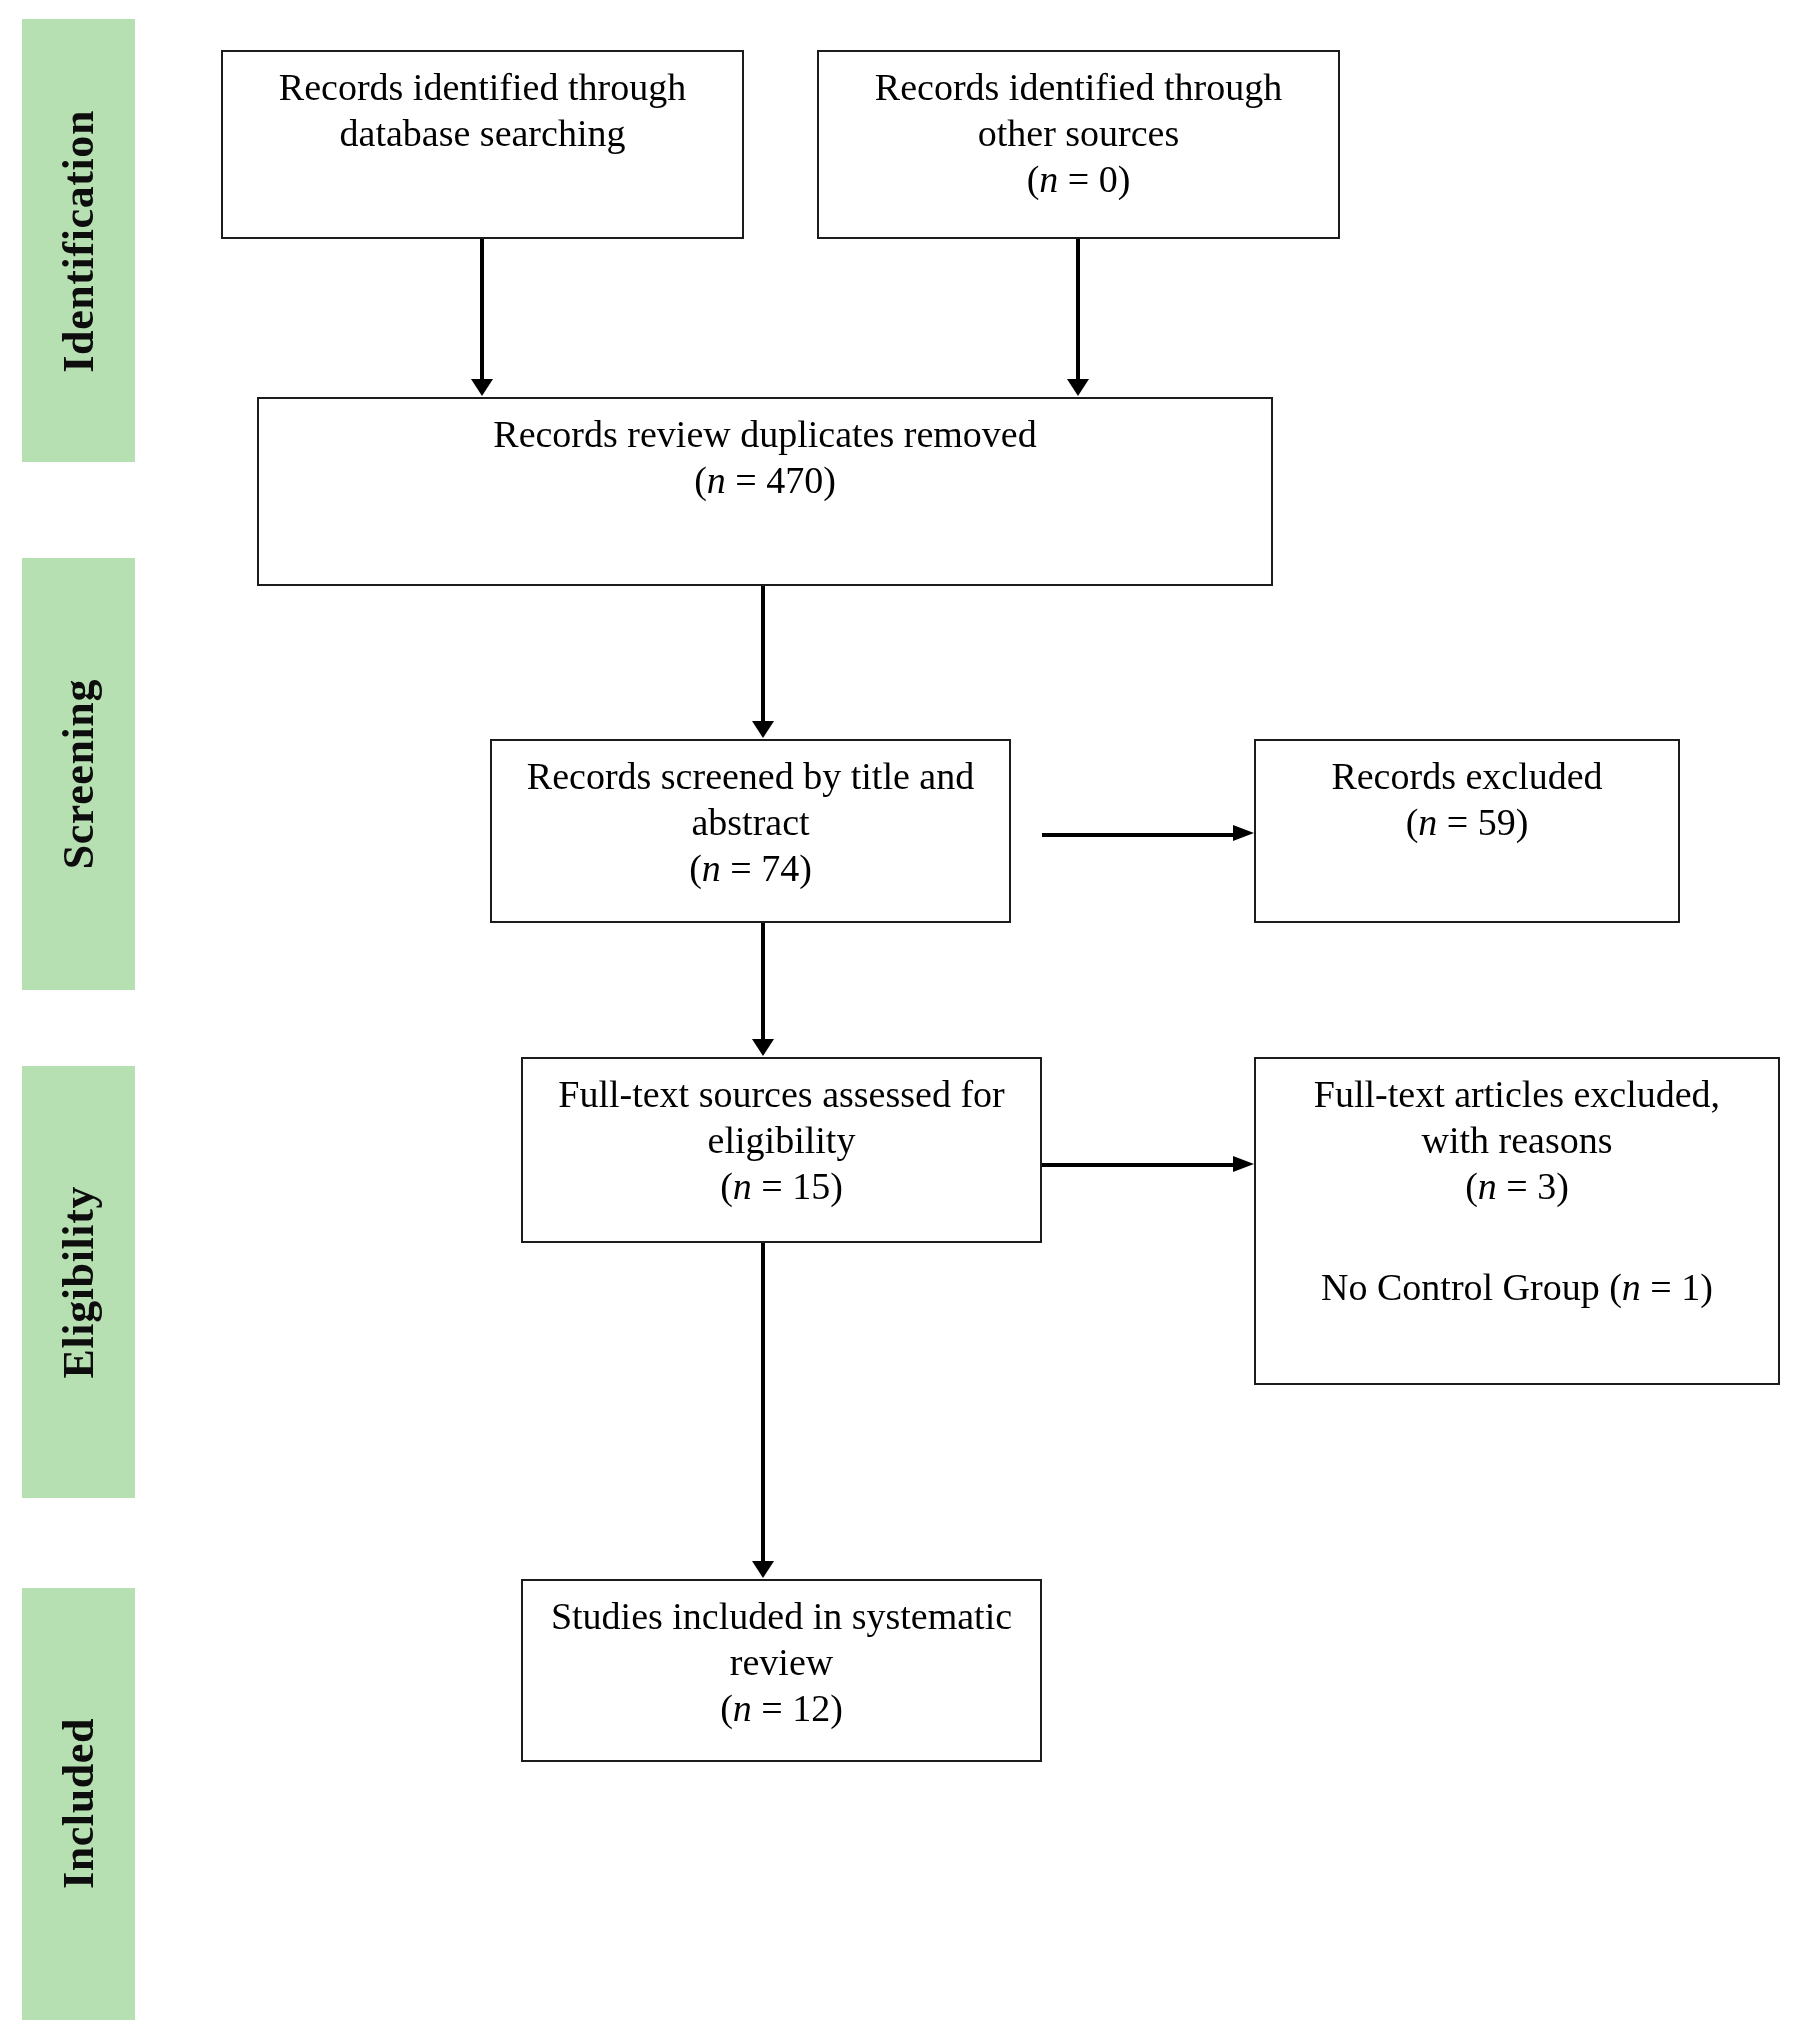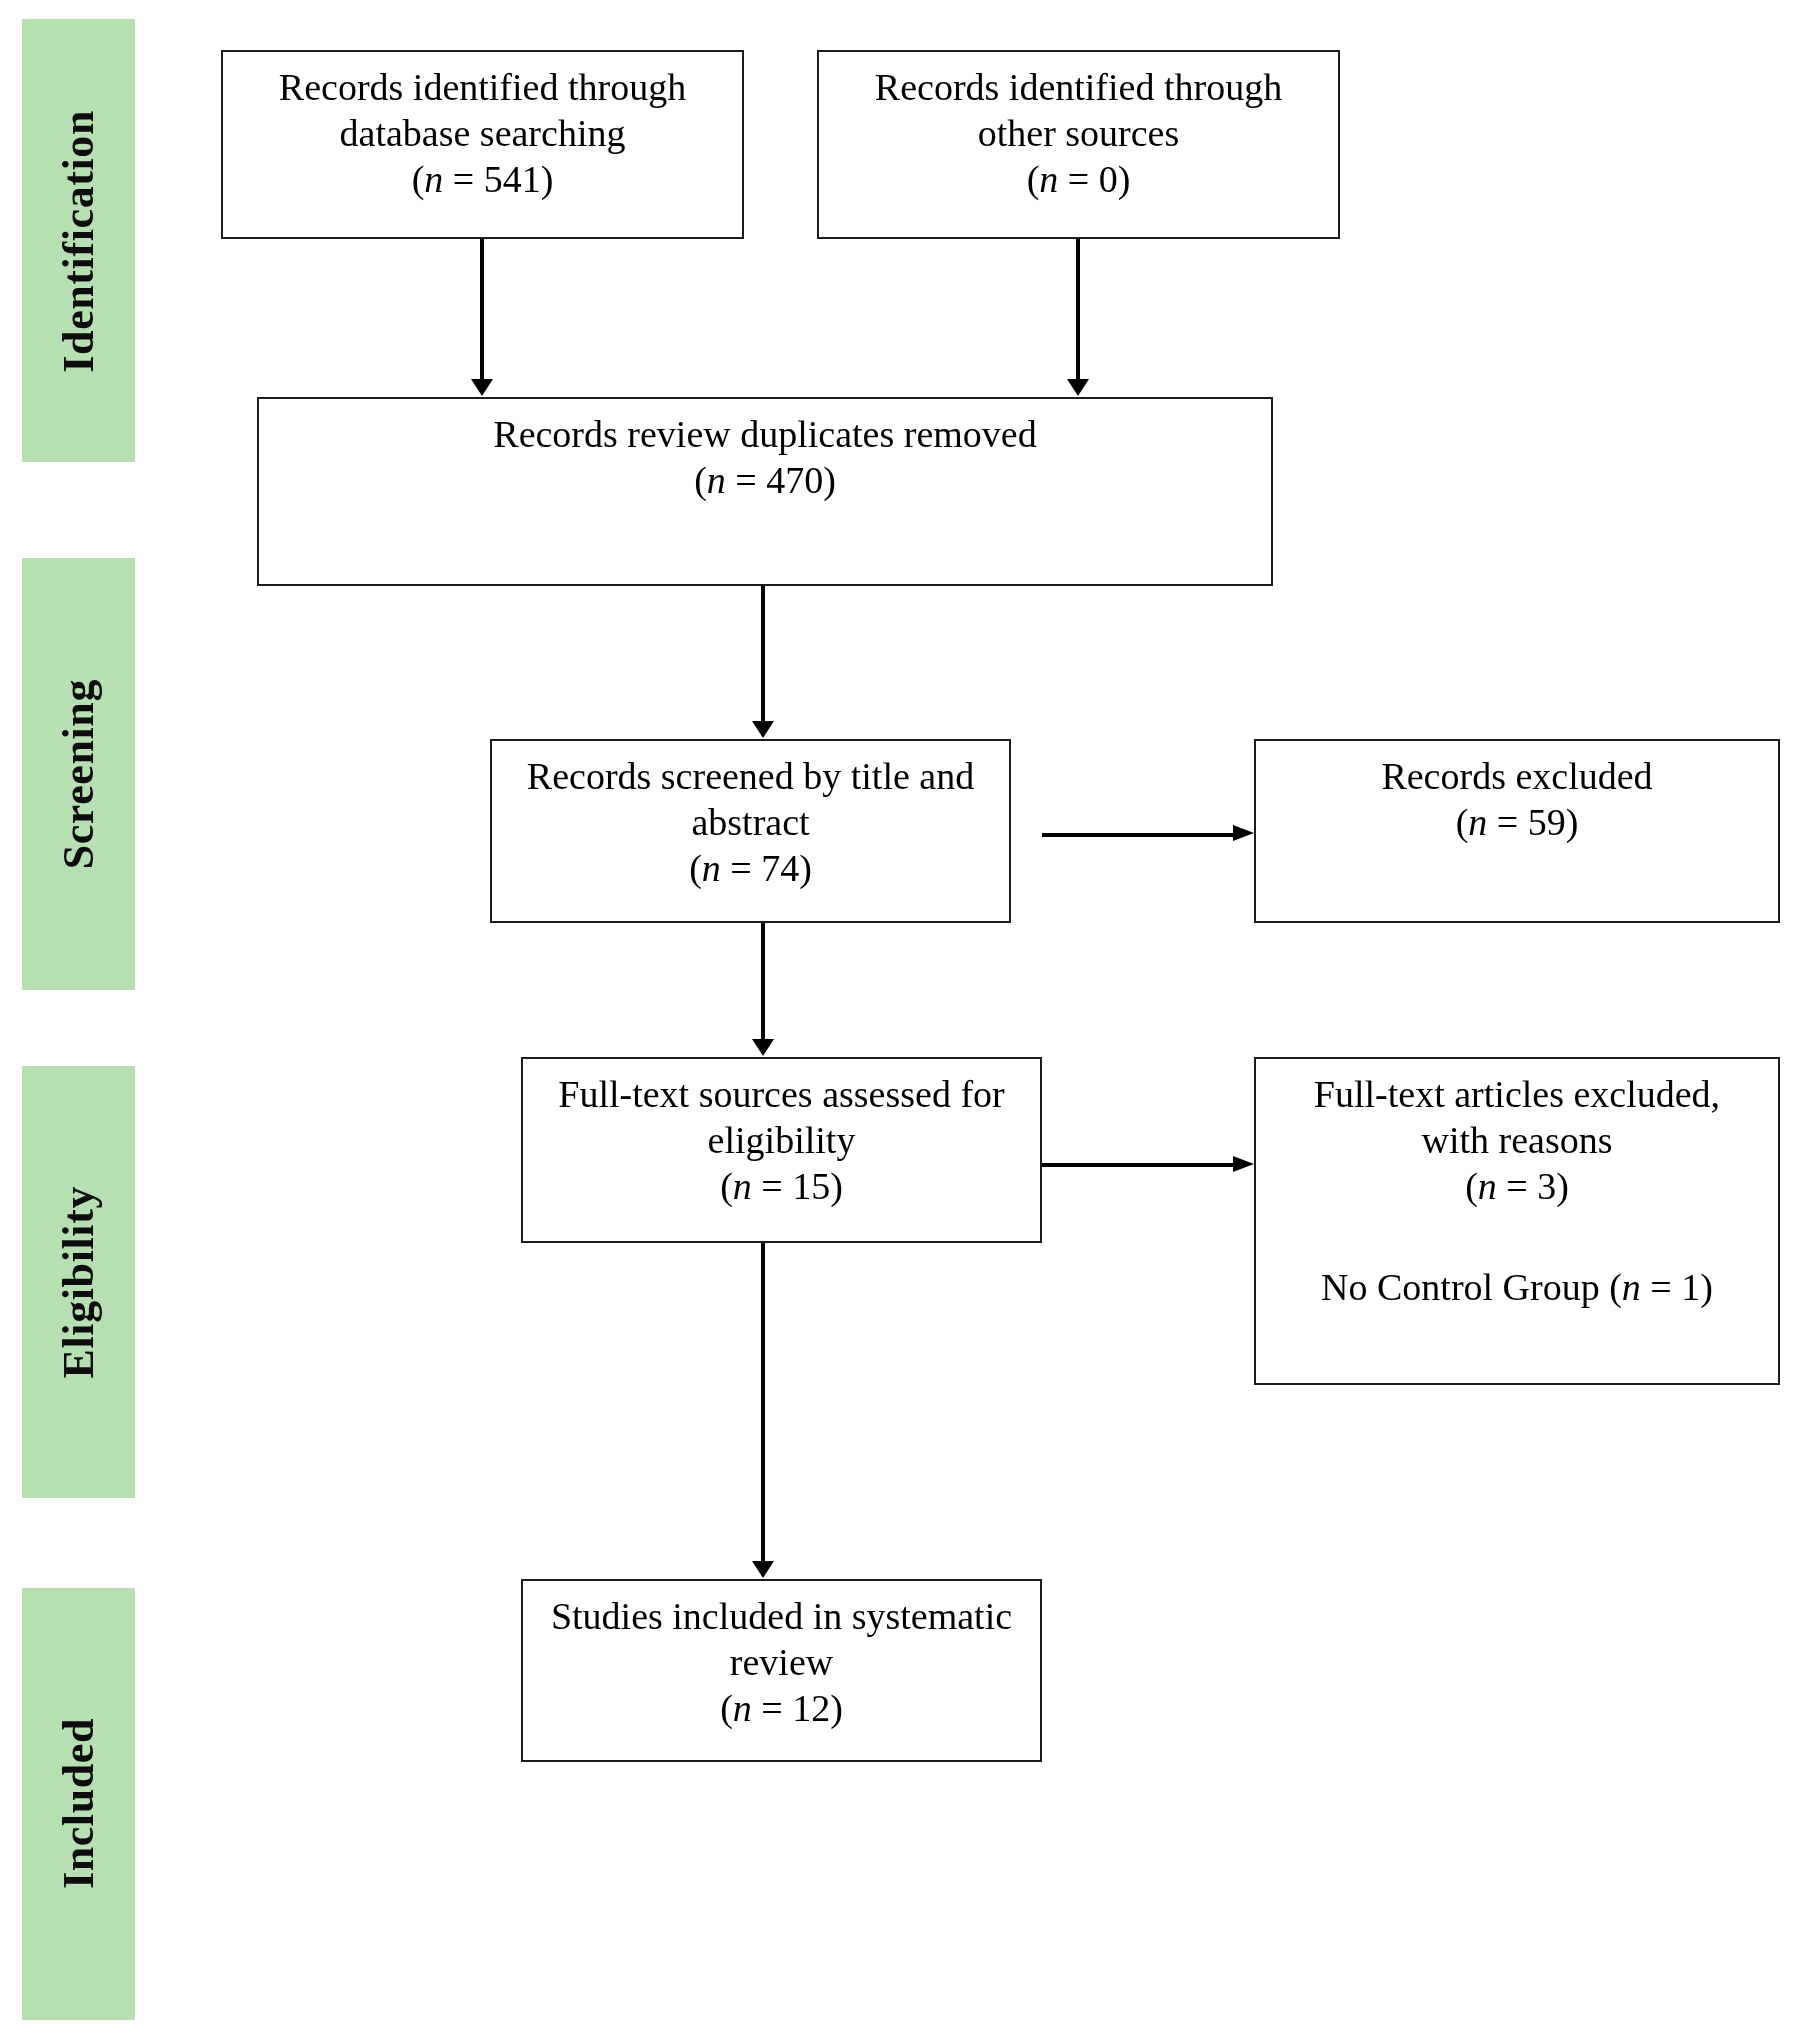--- a/index.html
+++ b/index.html
@@ -93,41 +93,40 @@
   <div class="stage" style="top:1066px; height:432px;">
     <span class="vlabel">Eligibility</span>
   </div>
   <div class="stage" style="top:1588px; height:432px;">
     <span class="vlabel">Included</span>
   </div>
 
   <div class="fbox" style="left:221px; top:50px; width:523px; height:189px;">
     <div class="bl">Records identified through</div>
     <div class="bl">database searching</div>
-    <div class="bl"><span>(</span><span class="n">n</span><span> = 541)</span></div>
   </div>
 
   <div class="fbox" style="left:817px; top:50px; width:523px; height:189px;">
     <div class="bl">Records identified through</div>
     <div class="bl">other sources</div>
     <div class="bl"><span>(</span><span class="n">n</span><span> = 0)</span></div>
   </div>
 
   <div class="fbox" style="left:257px; top:397px; width:1016px; height:189px;">
     <div class="bl">Records review duplicates removed</div>
     <div class="bl"><span>(</span><span class="n">n</span><span> = 470)</span></div>
   </div>
 
   <div class="fbox" style="left:490px; top:739px; width:521px; height:184px;">
     <div class="bl">Records screened by title and</div>
     <div class="bl">abstract</div>
     <div class="bl"><span>(</span><span class="n">n</span><span> = 74)</span></div>
   </div>
 
-  <div class="fbox" style="left:1254px; top:739px; width:526px; height:184px;">
+  <div class="fbox" style="left:1254px; top:739px; width:426px; height:184px;">
     <div class="bl">Records excluded</div>
     <div class="bl"><span>(</span><span class="n">n</span><span> = 59)</span></div>
   </div>
 
   <div class="fbox" style="left:521px; top:1057px; width:521px; height:186px;">
     <div class="bl">Full-text sources assessed for</div>
     <div class="bl">eligibility</div>
     <div class="bl"><span>(</span><span class="n">n</span><span> = 15)</span></div>
   </div>
 

